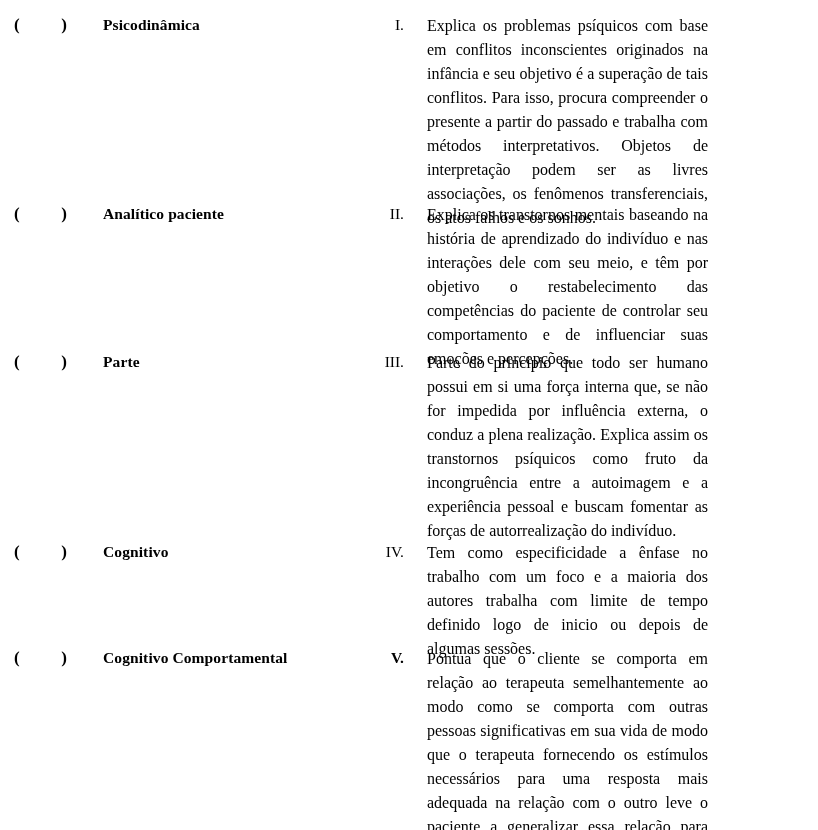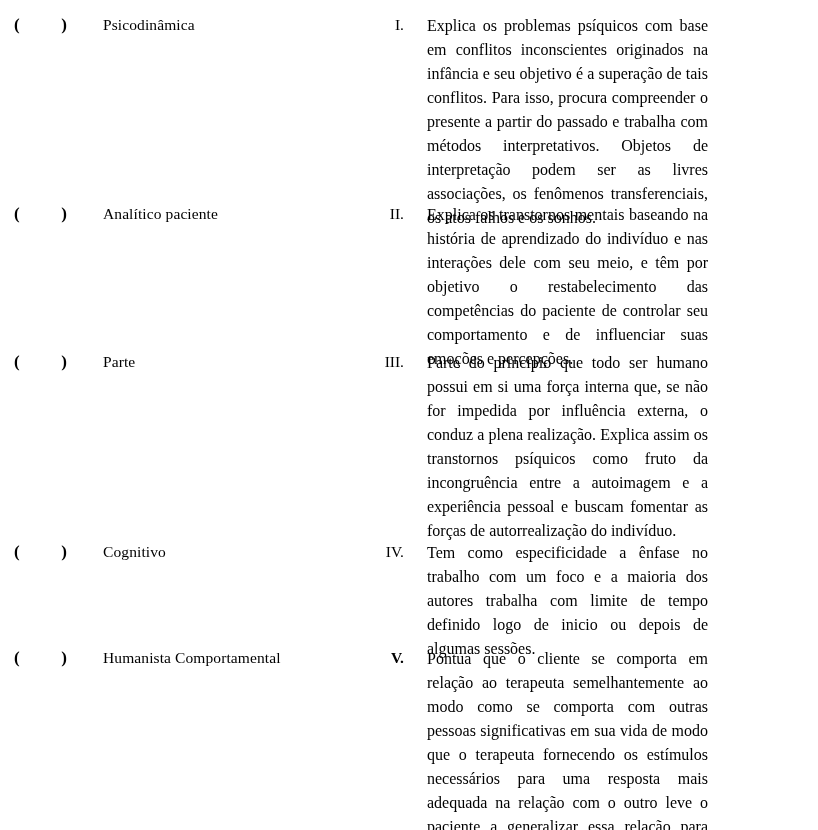--- a/index.html
+++ b/index.html
@@ -56,21 +56,21 @@
     justify-content: space-between;
     padding-right: 36px;
     box-sizing: border-box;
   }
 
   .paren {
     display: inline-block;
   }
 
   .approach-name {
-    font-weight: normal;
+    font-weight: bold;
     font-size: 15.5px;
     line-height: 21px;
     white-space: nowrap;
     letter-spacing: 0.1px;
   }
 
   
 
   .numeral-col {
     flex: 0 0 50px;
@@ -160,19 +160,19 @@
     <div class="numeral-col">IV.</div>
     <div class="description-col">Tem como especificidade a ênfase no trabalho com um foco e a maioria dos autores trabalha com limite de tempo definido logo de inicio ou depois de algumas sessões.</div>
   </div>
 
   <div class="match-row" id="row-4">
     <div class="left-col">
       <div class="answer-blank">
         <span class="paren">(</span>
         <span class="paren">)</span>
       </div>
-      <div class="approach-name">Humanista Comportamental</div>
+      <div class="approach-name">Cognitivo Comportamental</div>
     </div>
     <div class="numeral-col is-bold">V.</div>
     <div class="description-col">Pontua que o cliente se comporta em relação ao terapeuta semelhantemente ao modo como se comporta com outras pessoas significativas em sua vida de modo que o terapeuta fornecendo os estímulos necessários para uma resposta mais adequada na relação com o outro leve o paciente a generalizar essa relação para outros contextos.</div>
   </div>
 
 </div>
 
 </body></html>

